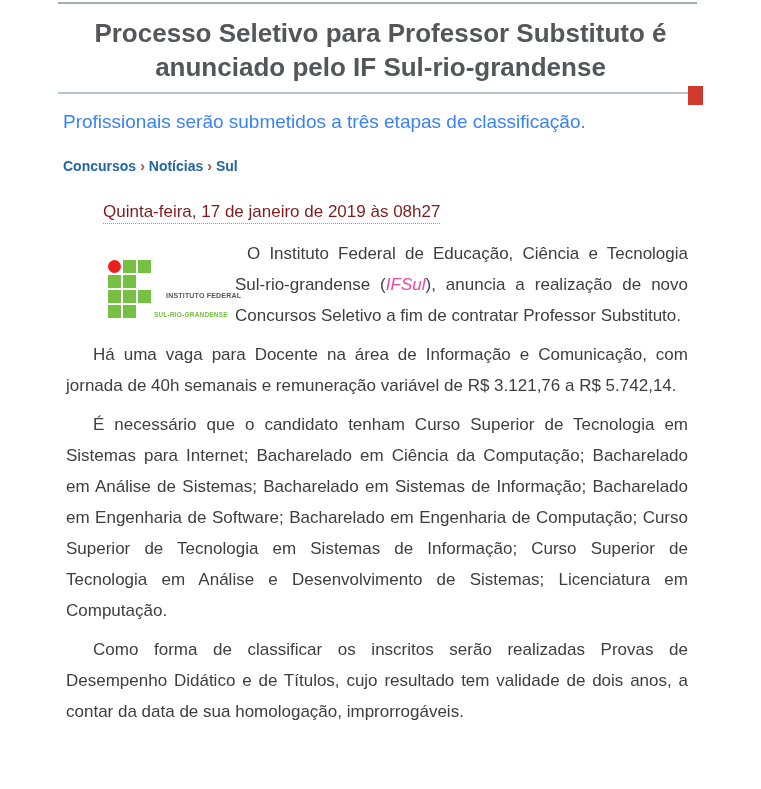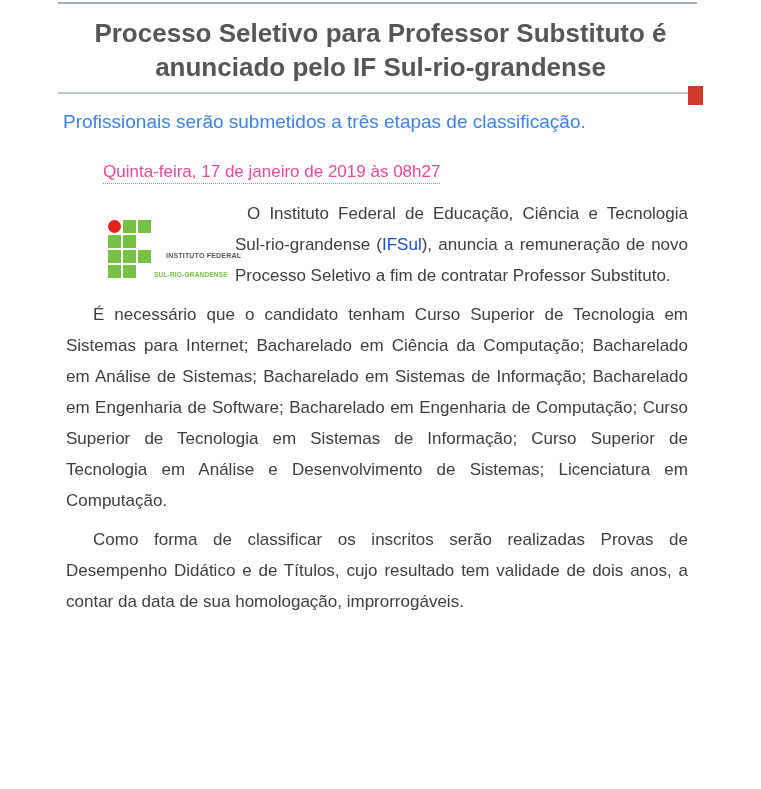--- a/index.html
+++ b/index.html
@@ -62,37 +62,37 @@
   .breadcrumb .sep {
     color:#99524a;
     padding:0 4px;
     font-weight:bold;
   }
   
   .date-line {
     display:inline-block;
     margin:28px 0 0 45px;
     font-size:17px;
-    color:#ec4899;
+    color:#7f1d1d;
     border-bottom:1px dotted #9a9a9a;
     padding-bottom:1px;
   }
   
   .article {
     margin-top:14px;
     padding:0 15px 0 8px;
     font-size:17px;
     line-height:31px;
     text-align:justify;
     color:#3e3e3e;
   }
   .article p { margin:0 0 8px 0; }
   .article p.indent { text-indent:27px; }
   .article p.first { text-indent:12px; }
-  .inline-link { color:#1d4ed8; text-decoration:none; cursor:pointer; }
+  .inline-link { color:#ec4899; text-decoration:none; cursor:pointer;font-style:italic; }
   
   .logo {
     float:left;
     width:115px;
     margin:22px 12px 4px 42px;
     display:flex;
     align-items:flex-end;
   }
   .logo-grid {
     display:grid;
@@ -121,20 +121,23 @@
   <div class="top-rule"></div>
 
   <h1 class="page-title">Processo Seletivo para Professor Substituto é anunciado pelo IF Sul-rio-grandense</h1>
 
   <div class="title-divider"></div>
 
   <div class="red-marker"></div>
 
   <div class="subtitle">Profissionais serão submetidos a três etapas de classificação.</div>
 
+  <nav class="breadcrumb">
+    <a href="#">Concursos</a><span class="sep">›</span><a href="#">Notícias</a><span class="sep">›</span><a href="#">Sul</a>
+  </nav>
 
   <div>
     <span class="date-line">Quinta-feira, 17 de janeiro de 2019 às 08h27</span>
   </div>
 
   <div class="article">
 
     <p class="first">
       <span class="logo">
         <span class="logo-grid">
@@ -148,23 +151,24 @@
           <span class="cell-sq"></span>
           <span class="cell-sq"></span>
           <span class="cell-sq"></span>
           <span class="cell-sq"></span>
           <span class="cell-empty"></span>
         </span>
         <span class="logo-text">
           <span class="l1">INSTITUTO FEDERAL</span><br>
           <span class="l2">SUL-RIO-GRANDENSE</span>
         </span>
-      </span><span>O Instituto Federal de Educação, Ciência e Tecnologia Sul-rio-grandense (</span><a href="#" class="inline-link">IFSul</a><span>), anuncia a remuneração de novo Processo Seletivo a fim de contratar Professor Substituto.</span>
+      </span><span>O Instituto Federal de Educação, Ciência e Tecnologia Sul-rio-grandense (</span><a href="#" class="inline-link">IFSul</a><span>), anuncia a realização de novo Concursos Seletivo a fim de contratar Professor Substituto.</span>
     </p>
 
+    <p class="indent">Há uma vaga para Docente na área de Informação e Comunicação, com jornada de 40h semanais e remuneração variável de R$ 3.121,76 a R$ 5.742,14.</p>
 
     <p class="indent">É necessário que o candidato tenham Curso Superior de Tecnologia em Sistemas para Internet; Bacharelado em Ciência da Computação; Bacharelado em Análise de Sistemas; Bacharelado em Sistemas de Informação; Bacharelado em Engenharia de Software; Bacharelado em Engenharia de Computação; Curso Superior de Tecnologia em Sistemas de Informação; Curso Superior de Tecnologia em Análise e Desenvolvimento de Sistemas; Licenciatura em Computação.</p>
 
 
     <p class="indent">Como forma de classificar os inscritos serão realizadas Provas de Desempenho Didático e de Títulos, cujo resultado tem validade de dois anos, a contar da data de sua homologação, improrrogáveis.</p>
 
   </div>
 
 </div>
 

